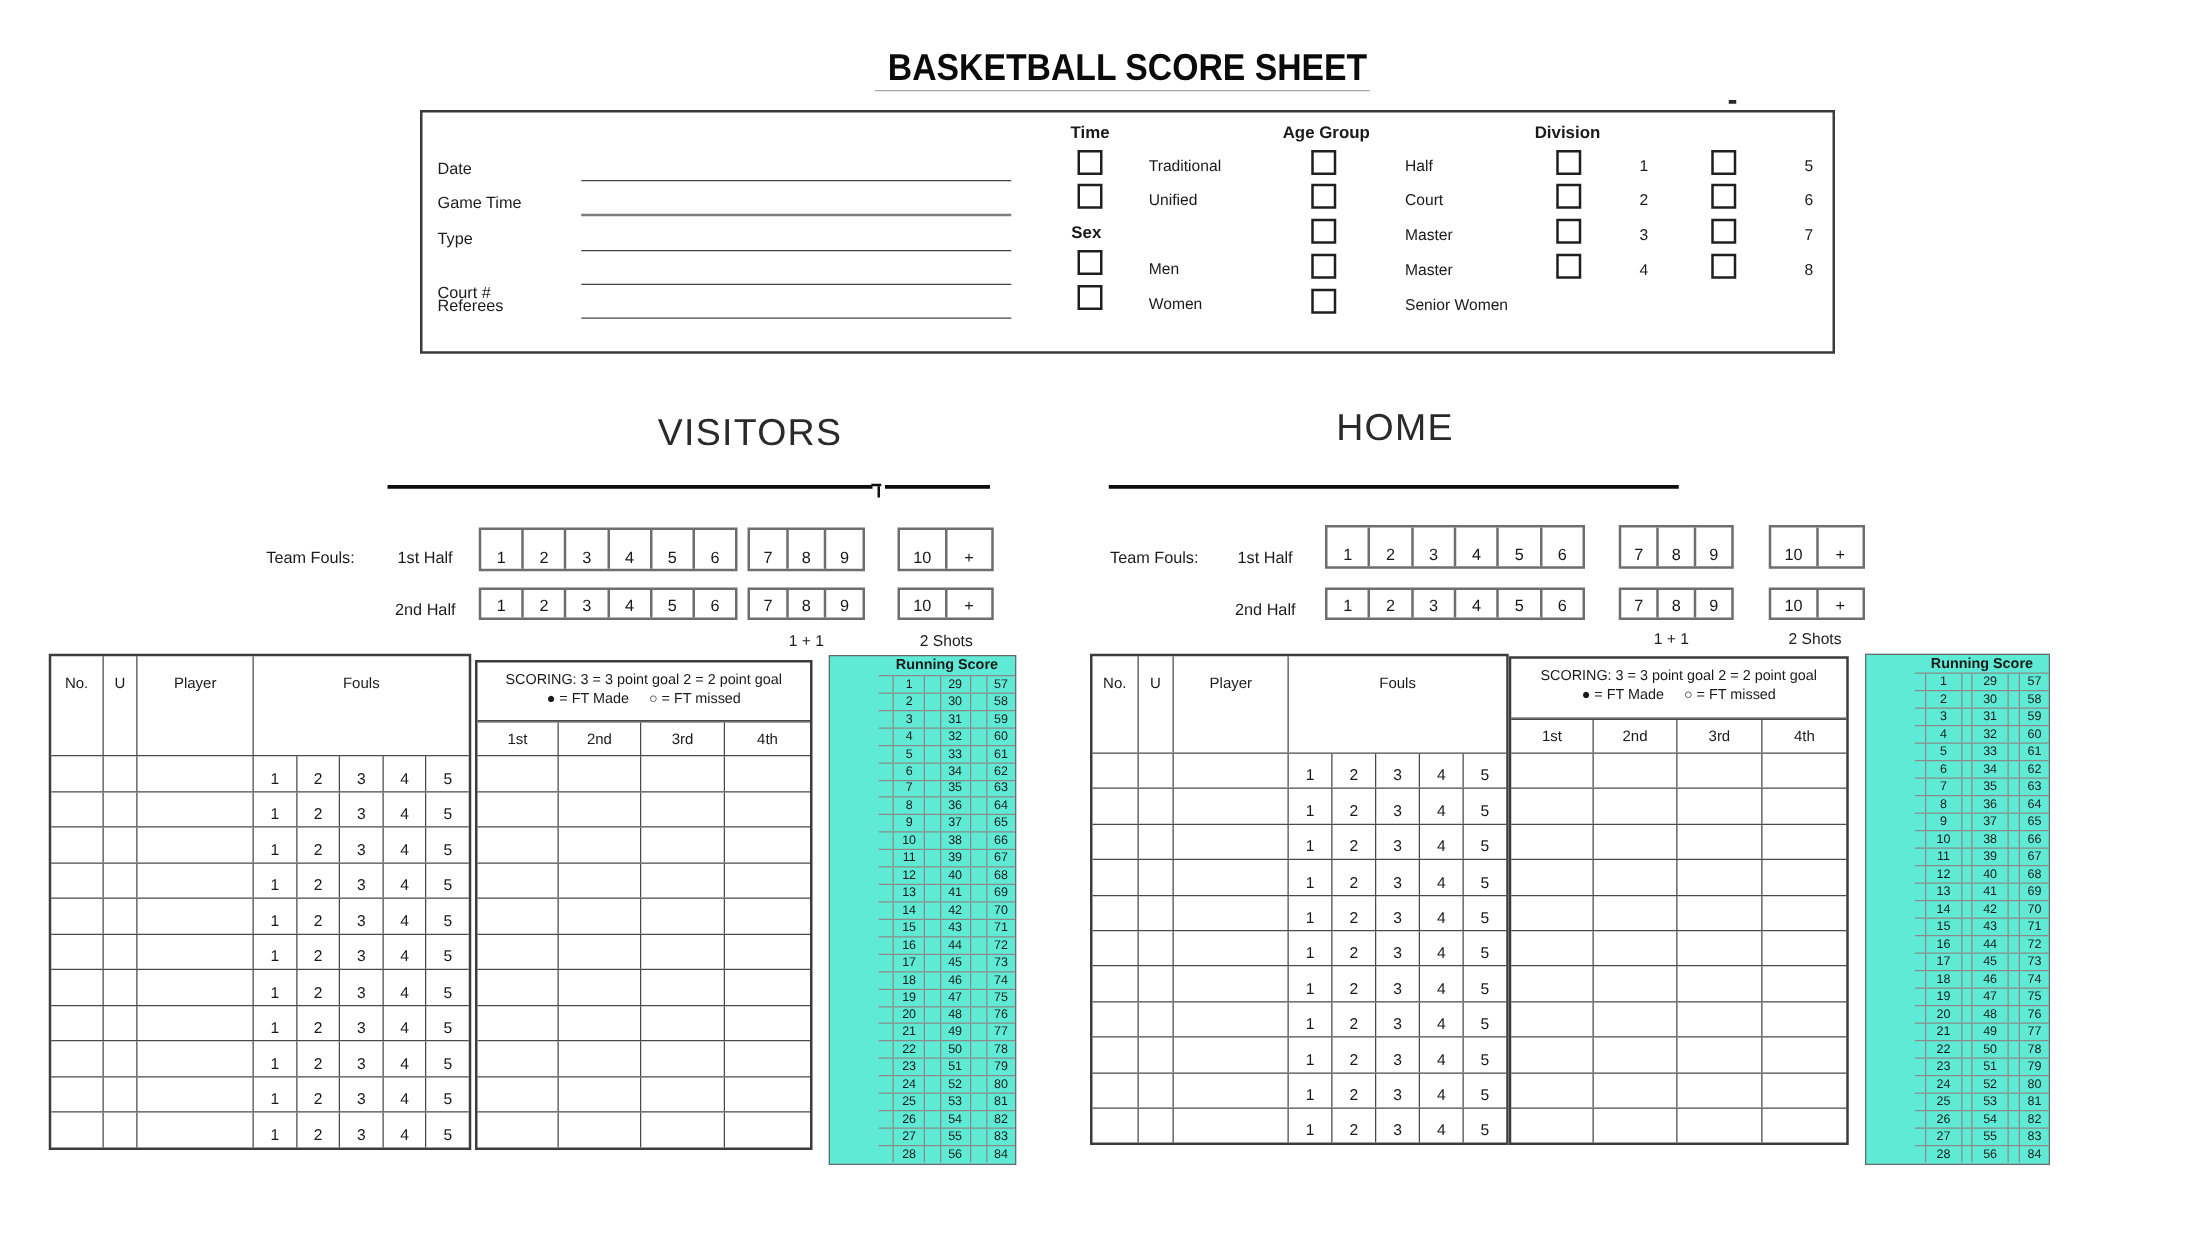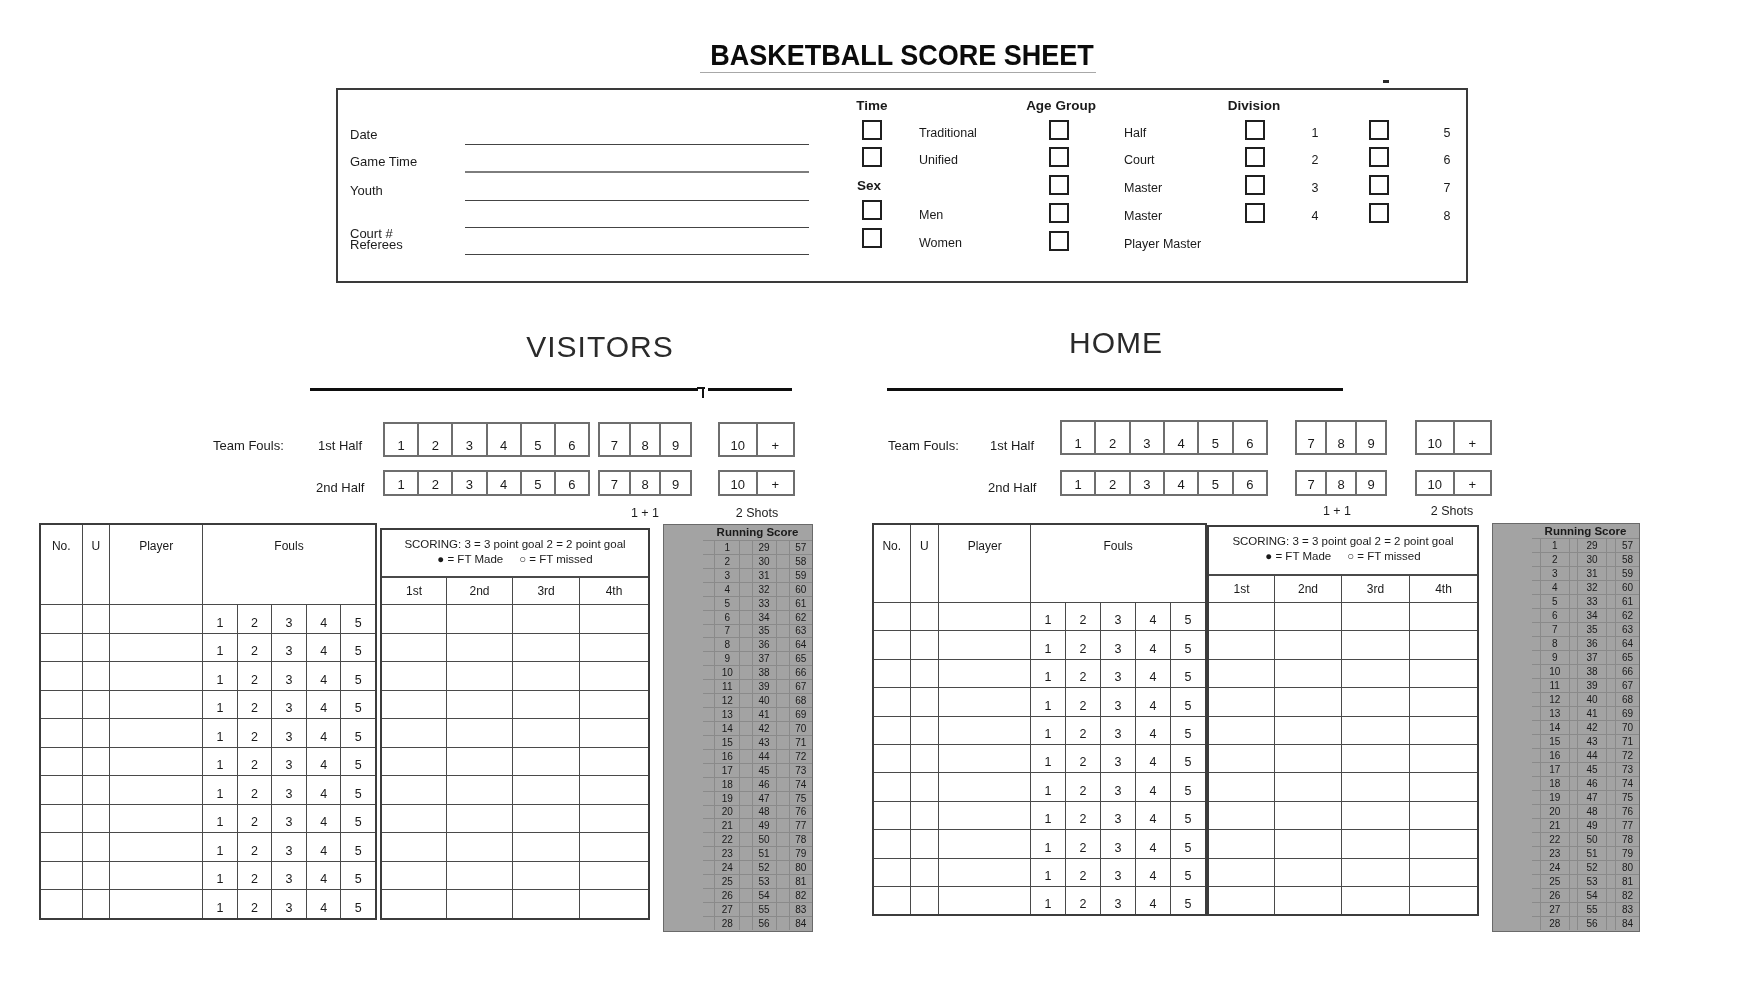--- a/index.html
+++ b/index.html
@@ -21,40 +21,40 @@
   .fcell:first-child { border-left:none; }
   .tbl { border:2px solid #3c3c3c; background:#fff; }
   .row { display:flex; border-top:1.5px solid #4a4a4a; }
   .row:first-child { border-top:none; }
   .c { border-left:1.5px solid #4a4a4a; height:100%; }
   .c:first-child { border-left:none; }
   .fnum { display:flex; align-items:flex-end; justify-content:center; font-size:12.5px; padding-bottom:3px; }
   .hdrcell { display:flex; justify-content:center; padding-top:14px; font-size:12px; }
   .legend { text-align:center; font-size:11.5px; line-height:15px; padding-top:7px; border-bottom:1.5px solid #4a4a4a; }
   .qcell { display:flex; align-items:center; justify-content:center; font-size:12px; }
-  .rs { border:1.5px solid #6a6a6a; background:#a3a3a3;padding-left:39px; }
+  .rs { border:1.5px solid #6a6a6a; background:#5eead4;padding-left:39px; }
   .rs .rrow { display:flex; border-top:1px solid #8a8a8a; }
   .rs .rc { border-left:1px solid #8a8a8a; height:100%; font-size:10px; display:flex; align-items:center; justify-content:center; }
   .rs .rc:first-child { border-left:none; }
   .rshead { font-weight:bold; font-size:11.5px; text-align:center; }
 </style>
 </head>
 <body>
 
 <div id="sheet">
   <div class="abs title" style="left:650px;top:38px;width:504px;">BASKETBALL SCORE SHEET</div>
   <div class="abs" style="left:700px;top:72px;width:396px;height:1px;background:#a8a8a8;"></div>
   <div class="abs" style="left:1383px;top:80px;width:6px;height:3px;background:#2a2a2a;"></div>
 
   <div id="header-box" class="abs hbox" style="left:336px;top:88px;width:1132px;height:195px;">
       <div class="lbl" style="left: 12px; top: 37px; width: 110px; position: absolute;">Date</div>
       <div class="fline" style="left: 127px; top: 54px; width: 344px; height: 1px; background: rgb(68, 68, 68); position: absolute;"></div>
       <div class="lbl" style="left: 12px; top: 64px; width: 110px; position: absolute;">Game Time</div>
       <div class="fline" style="left: 127px; top: 81px; width: 344px; height: 2px; background: rgb(125, 125, 125); position: absolute;"></div>
-      <div class="lbl" style="left: 12px; top: 93px; width: 110px; position: absolute;">Youth</div>
+      <div class="lbl" style="left: 12px; top: 93px; width: 110px; position: absolute;">Type</div>
       <div class="fline" style="left: 127px; top: 110px; width: 344px; height: 1px; background: rgb(68, 68, 68); position: absolute;"></div>
       <div class="lbl" style="left: 12px; top: 136px; width: 110px; position: absolute;">Court #</div>
       <div class="fline" style="left: 127px; top: 137px; width: 344px; height: 1px; background: rgb(68, 68, 68); position: absolute;"></div>
       <div class="lbl" style="left: 12px; top: 147px; width: 110px; position: absolute;">Referees</div>
       <div class="fline" style="left: 127px; top: 164px; width: 344px; height: 1px; background: rgb(68, 68, 68); position: absolute;"></div>
       <div class="bold" style="left: 504px; top: 8px; width: 60px; text-align: center; position: absolute;">Time</div>
       <div class="cb" style="left: 524px; top: 30px; position: absolute;"></div>
       <div class="cb" style="left: 524px; top: 57px; position: absolute;"></div>
       <div class="small" style="left: 581px; top: 36px; width: 90px; position: absolute;">Traditional</div>
       <div class="small" style="left: 581px; top: 63px; width: 90px; position: absolute;">Unified</div>
@@ -66,21 +66,21 @@
       <div class="bold" style="left: 663px; top: 8px; width: 120px; text-align: center; position: absolute;">Age Group</div>
       <div class="cb" style="left: 711px; top: 30px; position: absolute;"></div>
       <div class="cb" style="left: 711px; top: 57px; position: absolute;"></div>
       <div class="cb" style="left: 711px; top: 85px; position: absolute;"></div>
       <div class="cb" style="left: 711px; top: 113px; position: absolute;"></div>
       <div class="cb" style="left: 711px; top: 141px; position: absolute;"></div>
       <div class="small" style="left: 786px; top: 36px; width: 110px; position: absolute;">Half</div>
       <div class="small" style="left: 786px; top: 63px; width: 110px; position: absolute;">Court</div>
       <div class="small" style="left: 786px; top: 91px; width: 110px; position: absolute;">Master</div>
       <div class="small" style="left: 786px; top: 119px; width: 110px; position: absolute;">Master</div>
-      <div class="small" style="left: 786px; top: 147px; width: 110px; position: absolute;">Player Master</div>
+      <div class="small" style="left: 786px; top: 147px; width: 110px; position: absolute;">Senior Women</div>
       <div class="bold" style="left: 856px; top: 8px; width: 120px; text-align: center; position: absolute;">Division</div>
       <div class="cb" style="left: 907px; top: 30px; position: absolute;"></div>
       <div class="small" style="left: 965px; top: 36px; width: 24px; text-align: center; position: absolute;">1</div>
       <div class="cb" style="left: 907px; top: 57px; position: absolute;"></div>
       <div class="small" style="left: 965px; top: 63px; width: 24px; text-align: center; position: absolute;">2</div>
       <div class="cb" style="left: 907px; top: 85px; position: absolute;"></div>
       <div class="small" style="left: 965px; top: 91px; width: 24px; text-align: center; position: absolute;">3</div>
       <div class="cb" style="left: 907px; top: 113px; position: absolute;"></div>
       <div class="small" style="left: 965px; top: 119px; width: 24px; text-align: center; position: absolute;">4</div>
       <div class="cb" style="left: 1031px; top: 30px; position: absolute;"></div>

